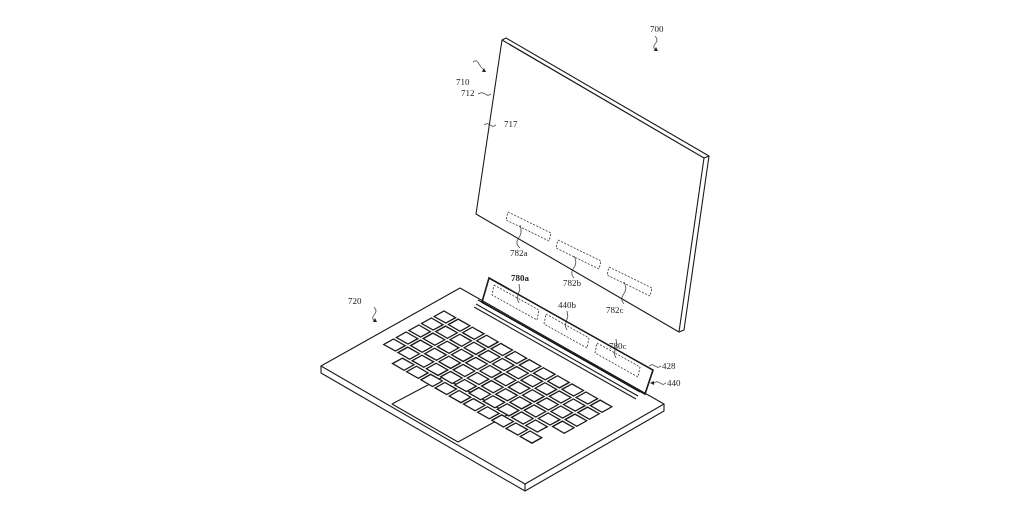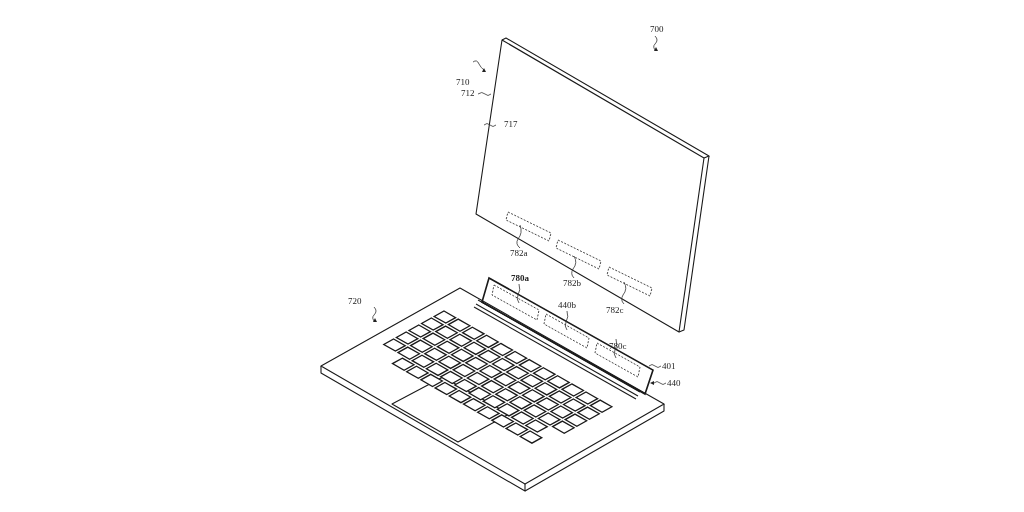--- a/index.html
+++ b/index.html
@@ -150,15 +150,15 @@
   <span class="lbl" style="left:456px;top:55px;margin-top:22px;">710</span>
   <span class="lbl" style="left:461px;top:88px;text-align:right;">712</span>
   <span class="lbl" style="left:464px;top:119px;margin-left:40px;">717</span>
   <span class="lbl" style="left:510px;top:248px;">782a</span>
   <span class="lbl" style="left:563px;top:278px;">782b</span>
   <span class="lbl" style="left:606px;top:305px;">782c</span>
   <span class="lbl" style="left:511px;top:273px;font-weight:bold;">780a</span>
   <span class="lbl" style="left:558px;top:300px;">440b</span>
   <span class="lbl" style="left:609px;top:329px;margin-top:12px;">780c</span>
   <span class="lbl" style="left:348px;top:296px;">720</span>
-  <span class="lbl" style="left:662px;top:361px;">401</span>
+  <span class="lbl" style="left:662px;top:361px;">428</span>
   <span class="lbl" style="left:667px;top:378px;">440</span>
 </div>
 
 </body></html>

